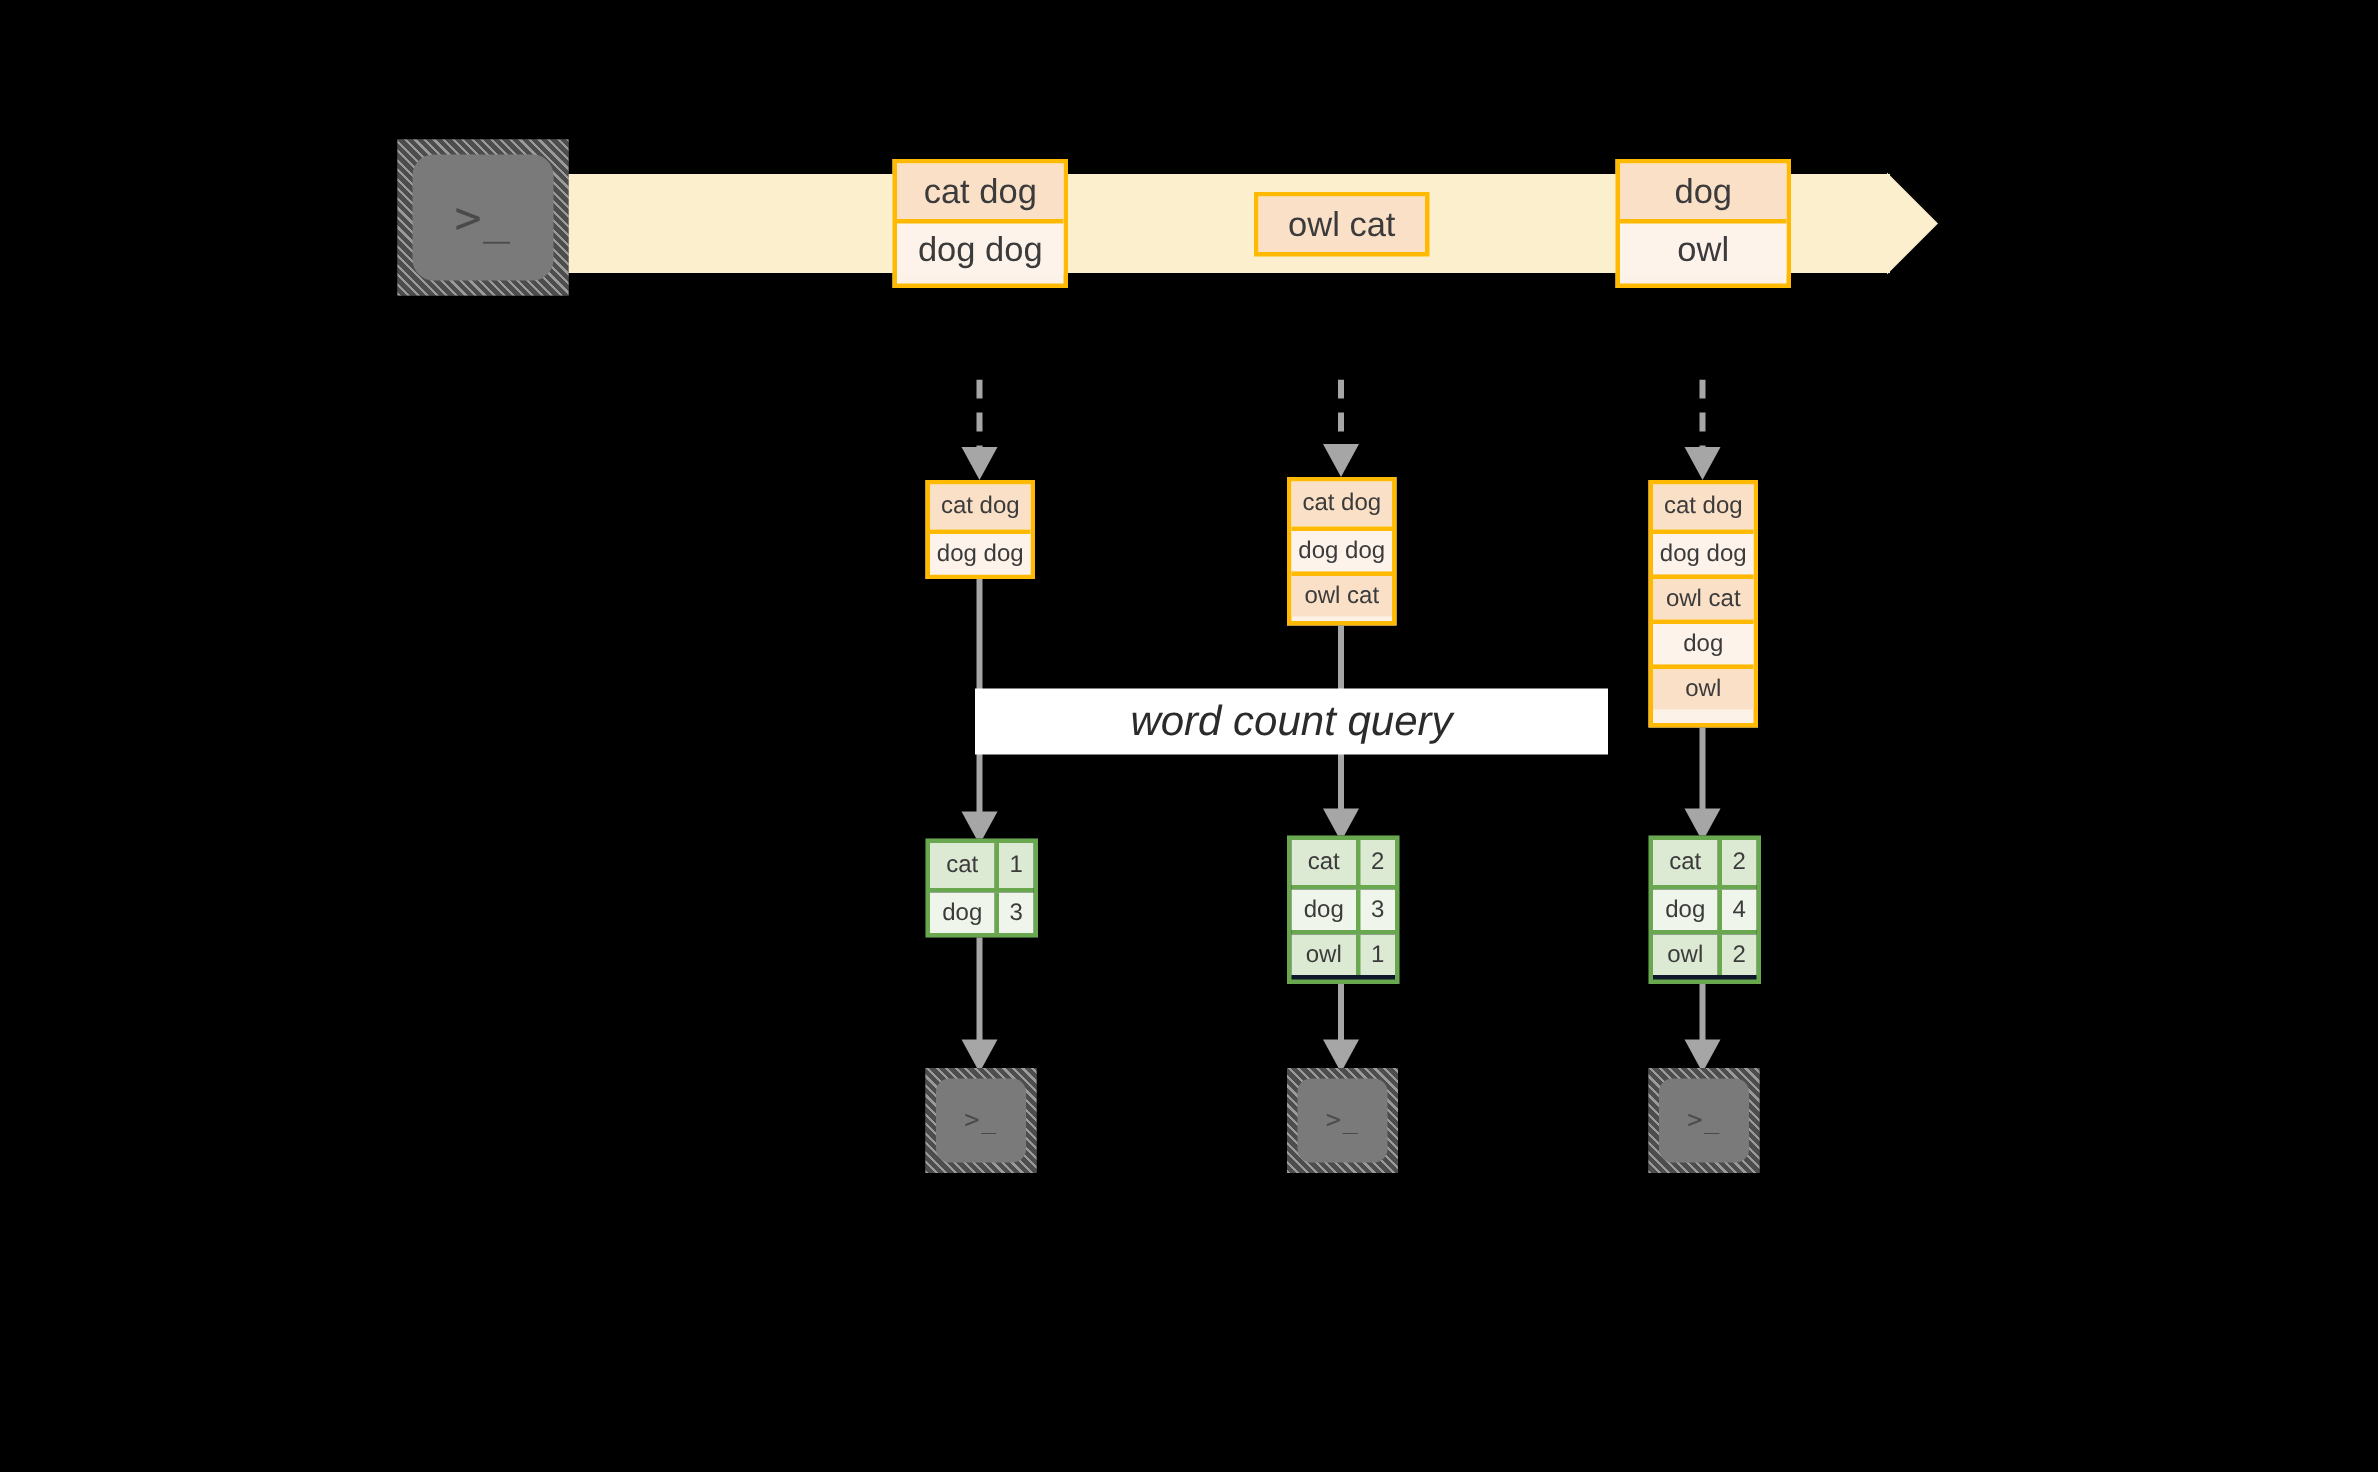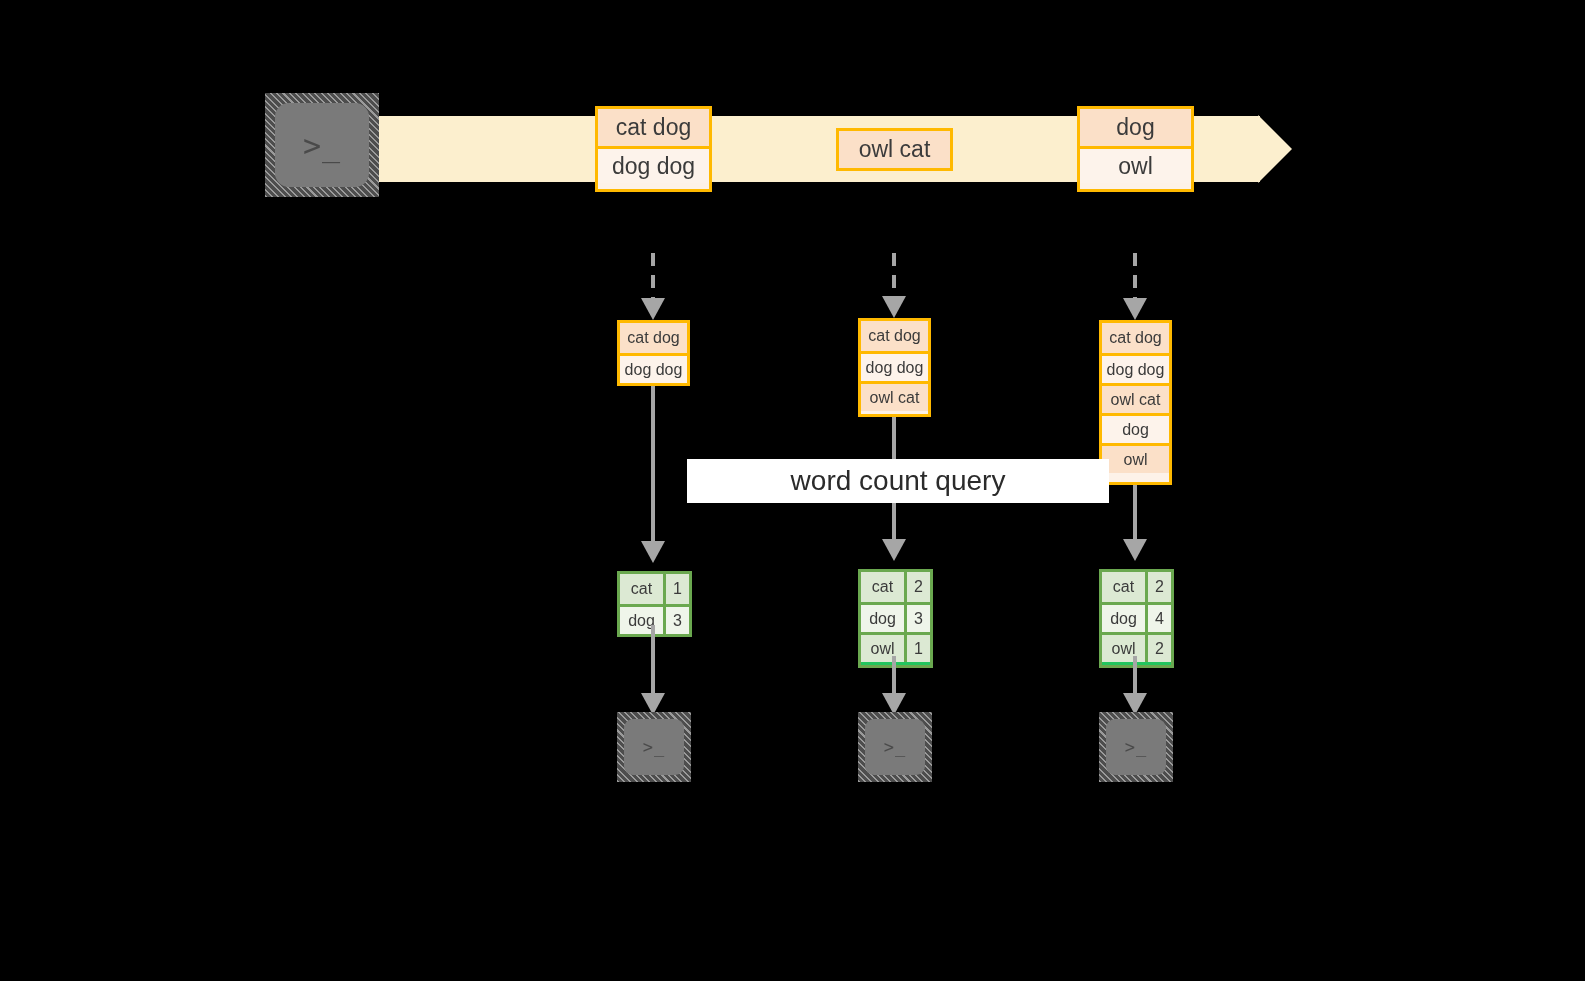--- a/index.html
+++ b/index.html
@@ -85,22 +85,21 @@
   .orow + .orow { border-top: 3px solid #FFB900; text-align: center; }
 
   .obox.top   .orow { height: 37px; font-size: 23px; }
   .obox.mid   .orow { height: 30px; font-size: 16px; }
 
   
   .gbox {
     position: absolute;
     border: 3px solid #6AA84F;
     box-sizing: border-box;
-    background: #22c55e;
-    margin-top: 12px;
+    background: #0f172a;
   }
   .grow {
     display: flex;
     box-sizing: border-box;
     height: 30px;
   }
   .grow + .grow { border-top: 3px solid #6AA84F; }
   .gcell {
     box-sizing: border-box;
     display: flex;
@@ -219,21 +218,21 @@
   </div>
   <div class="varrow" style="left:882px; top:417px; width:24px; height:144px;">
     <div class="shaft" style="height:123px;"></div>
     <div class="head"></div>
   </div>
   <div class="varrow" style="left:1123px; top:485px; width:24px; height:76px;">
     <div class="shaft" style="height:55px;"></div>
     <div class="head"></div>
   </div>
 
-  <div class="query-label" style="left:687px; top:459px; width:422px; height:44px;">word count query</div>
+  <div class="query-label" style="left:650px; top:459px; width:422px; height:44px;font-style:italic;">word count query</div>
 
   <div class="gbox" style="left:617px; top:559px; width:75px; height:66px;">
     <div class="grow dark">
       <div class="gcell key">cat</div>
       <div class="gcell val">1</div>
     </div>
     <div class="grow light">
       <div class="gcell key">dog</div>
       <div class="gcell val">3</div>
     </div>

